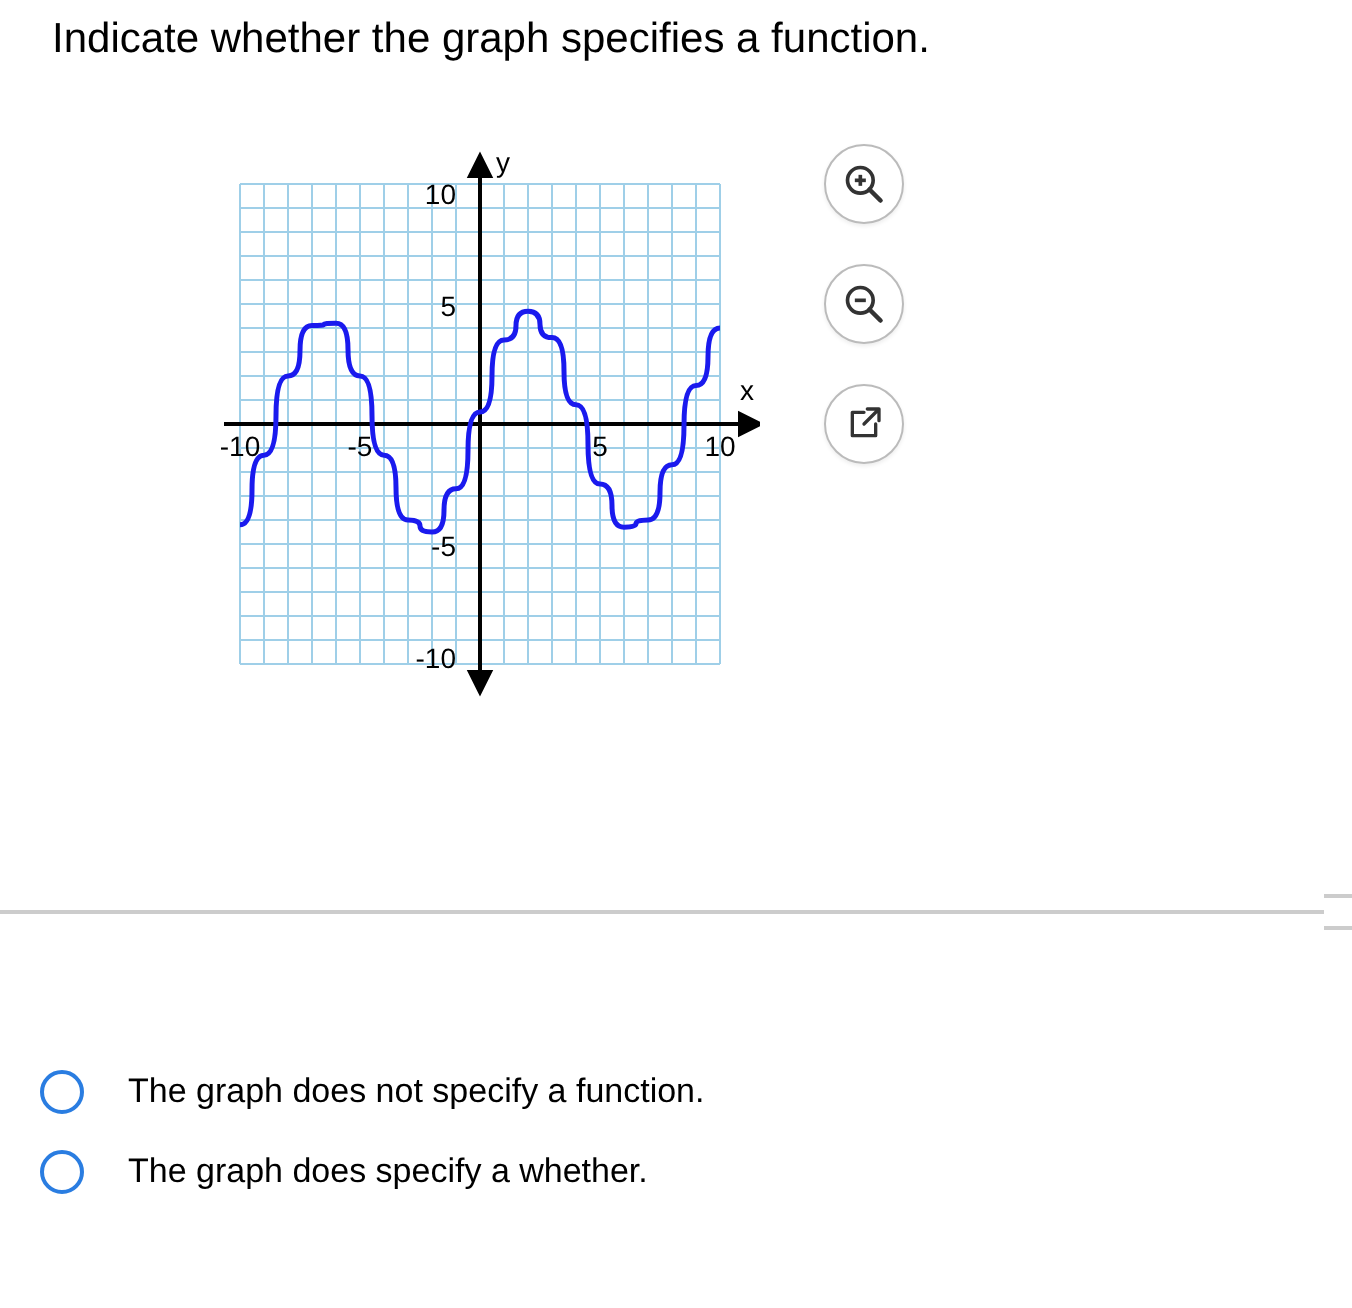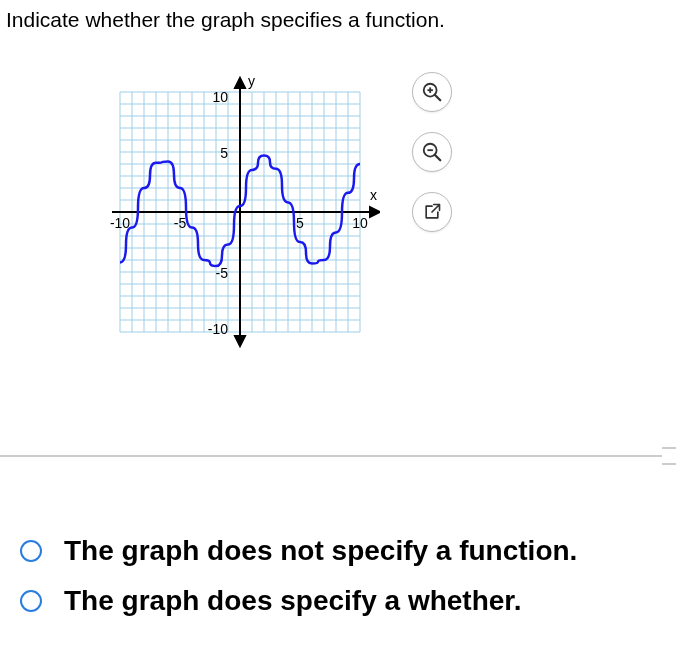--- a/index.html
+++ b/index.html
@@ -11,20 +11,21 @@
     color: #000;
     width: 676px;
     height: 654px;
     position: relative;
     overflow: hidden;
   }
   .question {
     font-size: 21px;
     padding: 8px 6px 0 6px;
     font-weight: 400;
+    margin-left: 20px;
   }
   .graph-area {
     position: relative;
     margin-top: 40px;
     margin-left: 100px;
     width: 360px;
     height: 280px;
   }
   .tool-btn {
     position: absolute;
@@ -75,22 +76,21 @@
   }
   .radio {
     width: 22px;
     height: 22px;
     border: 2px solid #2a7de1;
     border-radius: 50%;
     margin-right: 22px;
     flex-shrink: 0;
   }
   .answer-label {
-    font-size: 28px;
-    font-weight: bold;
+    font-size: 17px;
   }
   svg text {
     font-family: Arial, sans-serif;
     font-size: 14px;
   }
 </style>
 </head>
 <body>
 
 <div class="question">Indicate whether the graph specifies a function.</div>

